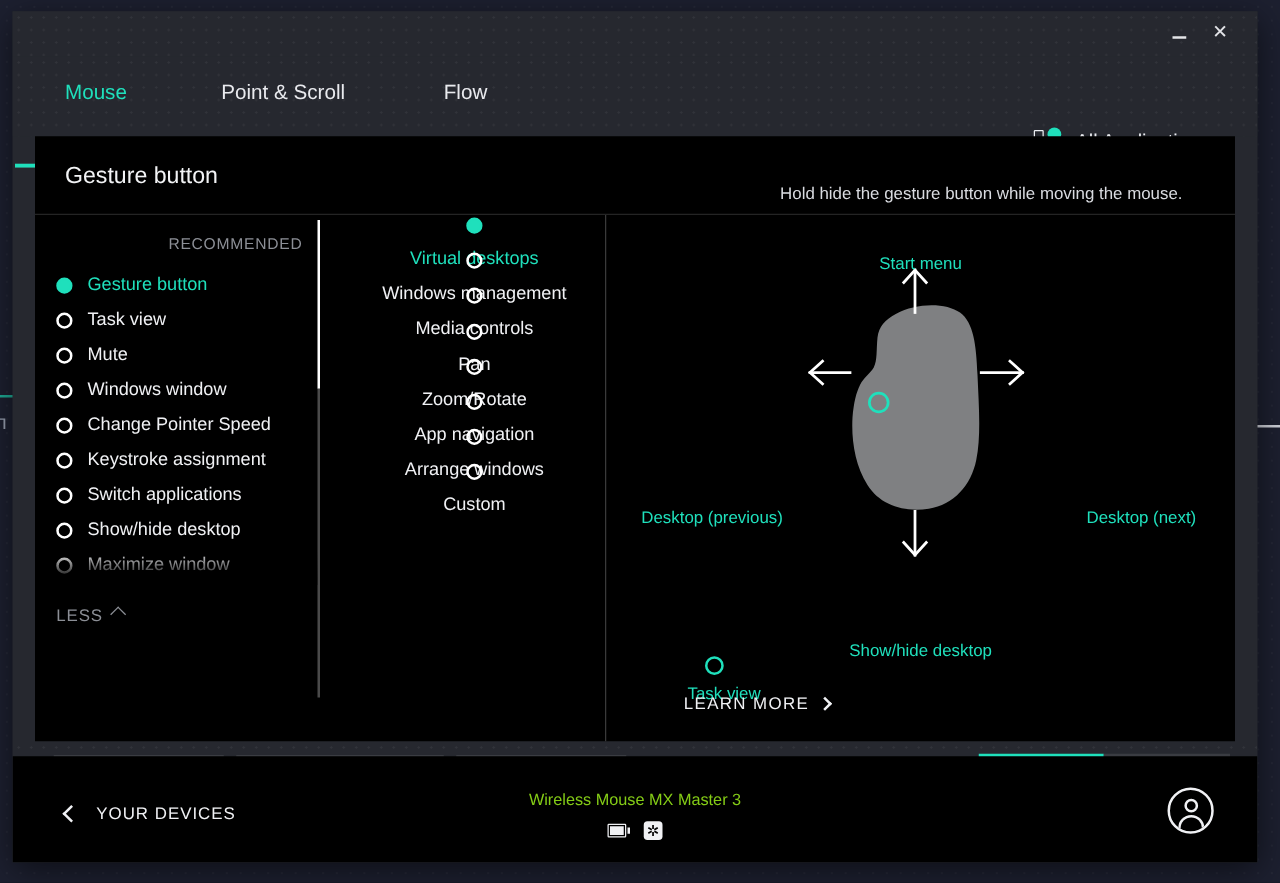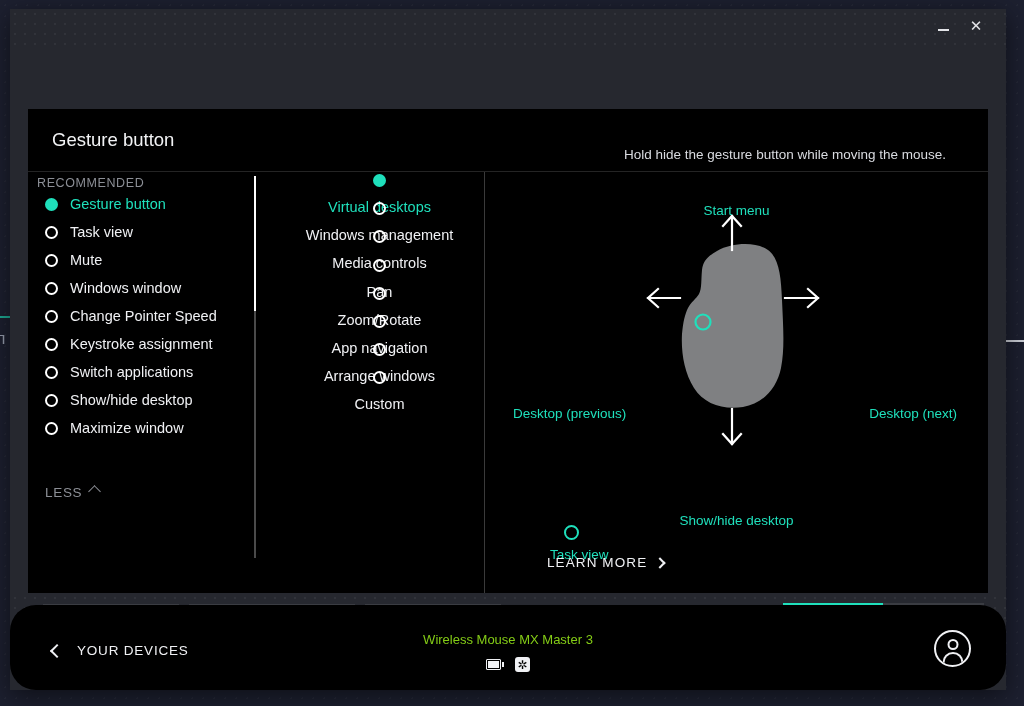--- a/index.html
+++ b/index.html
@@ -136,21 +136,21 @@
   #col-mid   { position:absolute; left:227px; top:63px; width:229px; height:421px; }
   #col-right { position:absolute; left:457px; top:63px; width:503px; height:421px; }
 
   .vdivider { position:absolute; width:1px; }
   #div1 { left:226px; top:67px; height:135px; background:#ffffff; width:1.5px; }
   #div1b{ left:226px; top:202px; height:247px; background:#4a4a4a; width:1.5px; }
   #div2 { left:456px; top:63px; height:421px; background:#3a3a3a; }
 
   .grouplabel {
     font-size: 12.5px; letter-spacing: .6px; color: #8c8f96;
-    padding-left: 9px; margin: 0; text-transform: uppercase;
+    padding-left: 9px; margin: 12px; text-transform: uppercase; text-align: right;
   }
   .optrow {
     display: flex; align-items: center; gap: 12px;
     height: 28px; padding-left: 17px; cursor: pointer;
   }
   .optrow .radio {
     width: 13px; height: 13px; border-radius: 50%;
     border: 2px solid #ffffff; flex: none;
   }
   .optrow.sel .radio { background: #1fe0bc; border-color: #1fe0bc; }
@@ -217,21 +217,20 @@
     display: flex; align-items: center; justify-content: center;
     padding: 0 19px; font-size: 13px; letter-spacing: .7px; cursor: pointer;
   }
   .segbtn.on  { background: #1fe0bc; color: #10110f; }
   .segbtn.off { background: #3a3c42; color: #eceef2; }
 
   
   #devicebar {
     position: absolute; left: 0; top: 596px; width: 996px; height: 85px;
     background: #000;
-    border-radius: 26px;
   }
   #back-devices {
     position: absolute; left: 42px; top: 38px;
     display: flex; align-items: center; gap: 15px; cursor: pointer;
   }
   #back-devices .chev {
     width: 10px; height: 10px; border-left: 2px solid #f0f1f4;
     border-bottom: 2px solid #f0f1f4; transform: rotate(45deg);
   }
   #back-devices .t { font-size: 13.5px; letter-spacing: .8px; color: #f0f1f4; }
@@ -290,20 +289,38 @@
 
   <div id="window">
 
     <div id="titlebar" class="dots">
       <div class="winbtn" id="btn-min">
         <span class="bar"></span>
       </div>
       <div class="winbtn" id="btn-close">✕</div>
     </div>
 
+    <div id="tabstrip" class="dots">
+      <div class="tab active" id="tab-mouse">Mouse</div>
+      <div class="tab" id="tab-point">Point &amp; Scroll</div>
+      <div class="tab" id="tab-flow">Flow</div>
+      <div id="tab-track"></div>
+      <div id="tab-indicator"></div>
+
+      <div id="appswitcher">
+        <span id="grid-icon">
+          <i></i>
+            <i></i>
+            <i></i>
+            <i class="dot"></i>
+        </span>
+        <span class="label">All Applications</span>
+        <span class="chev">⌄</span>
+      </div>
+    </div>
 
     <div id="card">
       <div id="card-head">
         <div id="card-title">Gesture button</div>
         <div id="card-hint">Hold hide the gesture button while moving the mouse.</div>
       </div>
 
       <div class="vdivider" id="div1"></div>
       <div class="vdivider" id="div1b"></div>
       <div class="vdivider" id="div2"></div>

